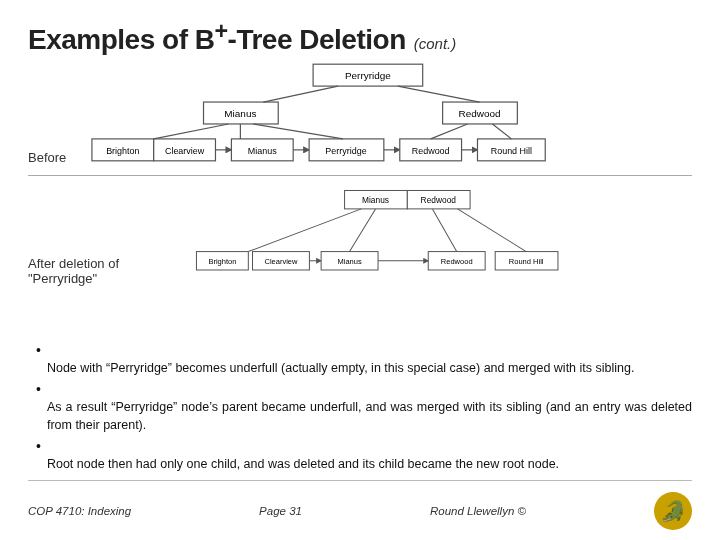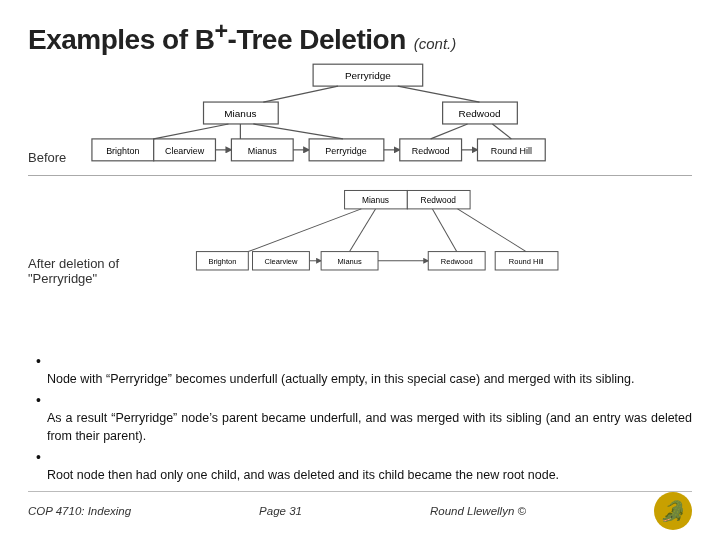--- a/index.html
+++ b/index.html
@@ -102,21 +102,21 @@
       flex: 1;
       text-align: justify;
       margin-top: 18px;
     }
 
     .footer {
       display: flex;
       justify-content: space-between;
       align-items: center;
       border-top: 1.5px solid #bbb;
-      padding-top: 0;
+      padding-top: 11px;
       margin-top: 4px;
       font-size: 11.5px;
       color: #333;
       font-style: italic;
     }
 
     .footer-logo {
       width: 38px;
       height: 38px;
       background: #c8a000;

